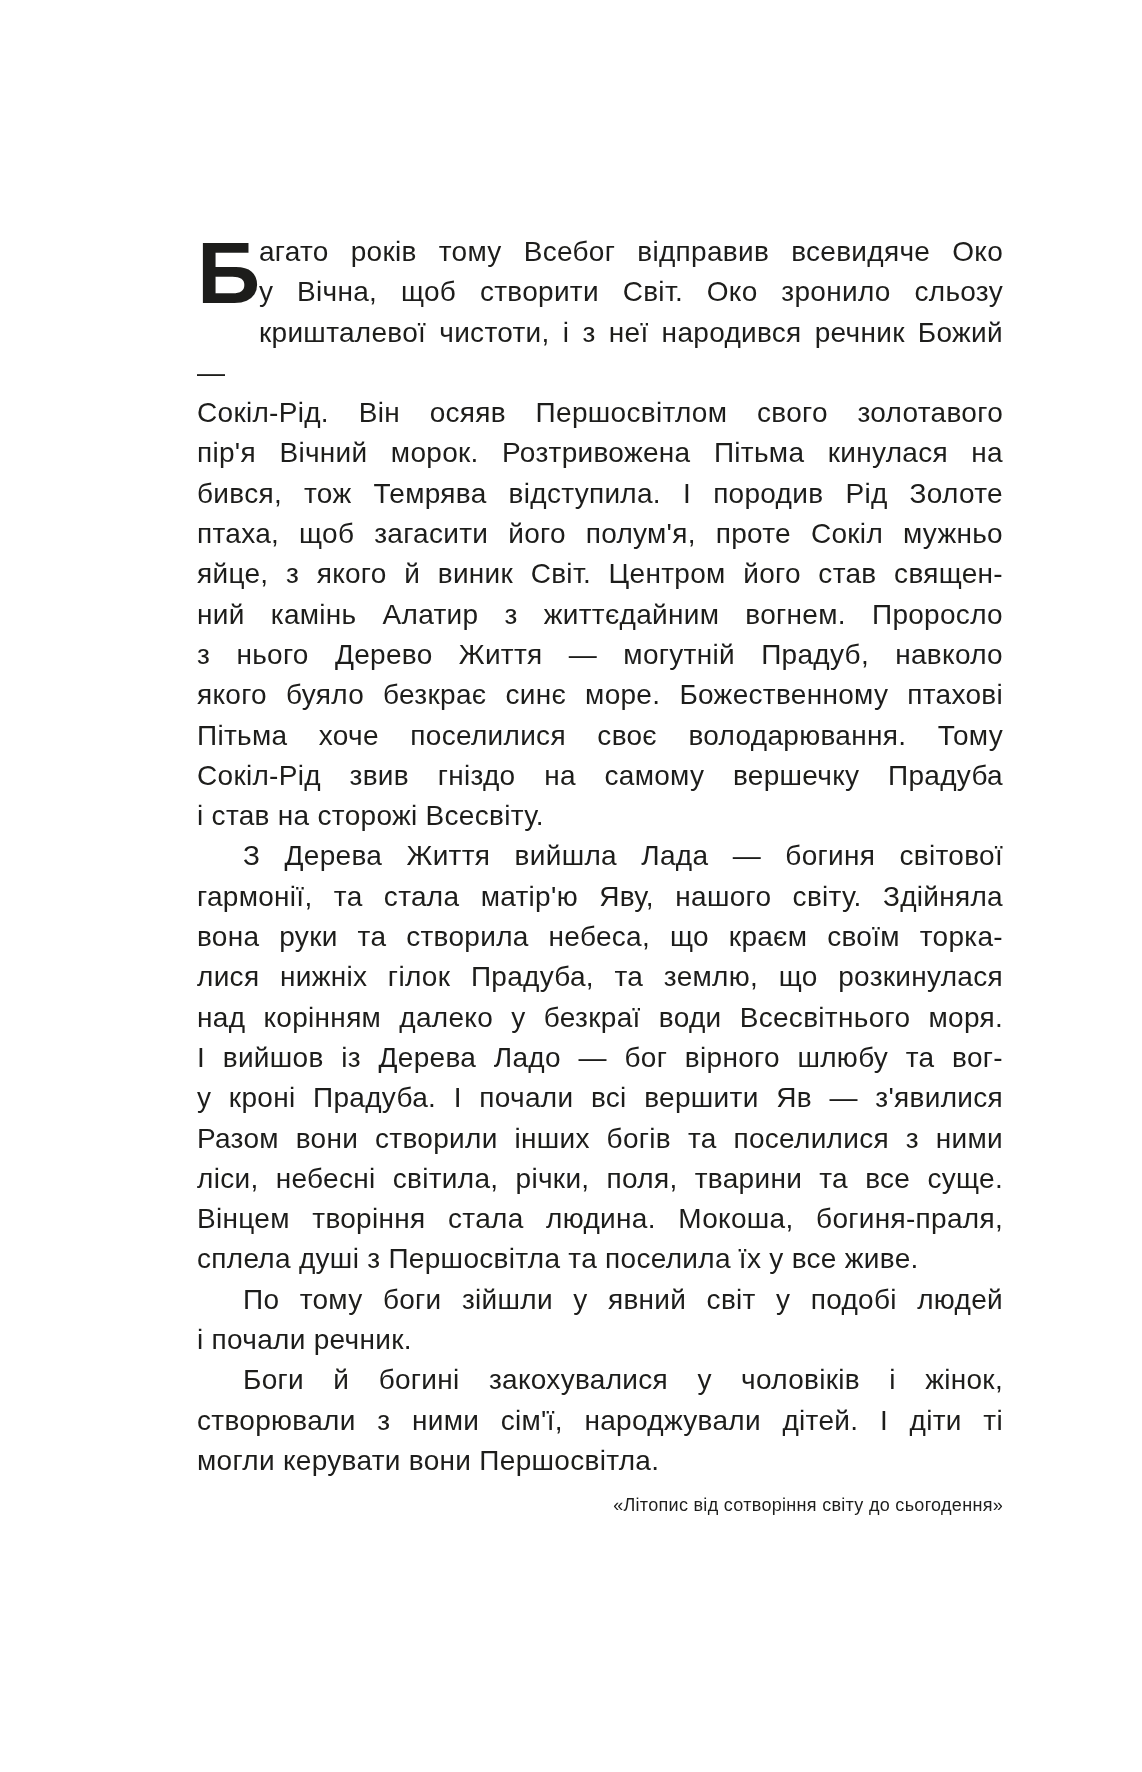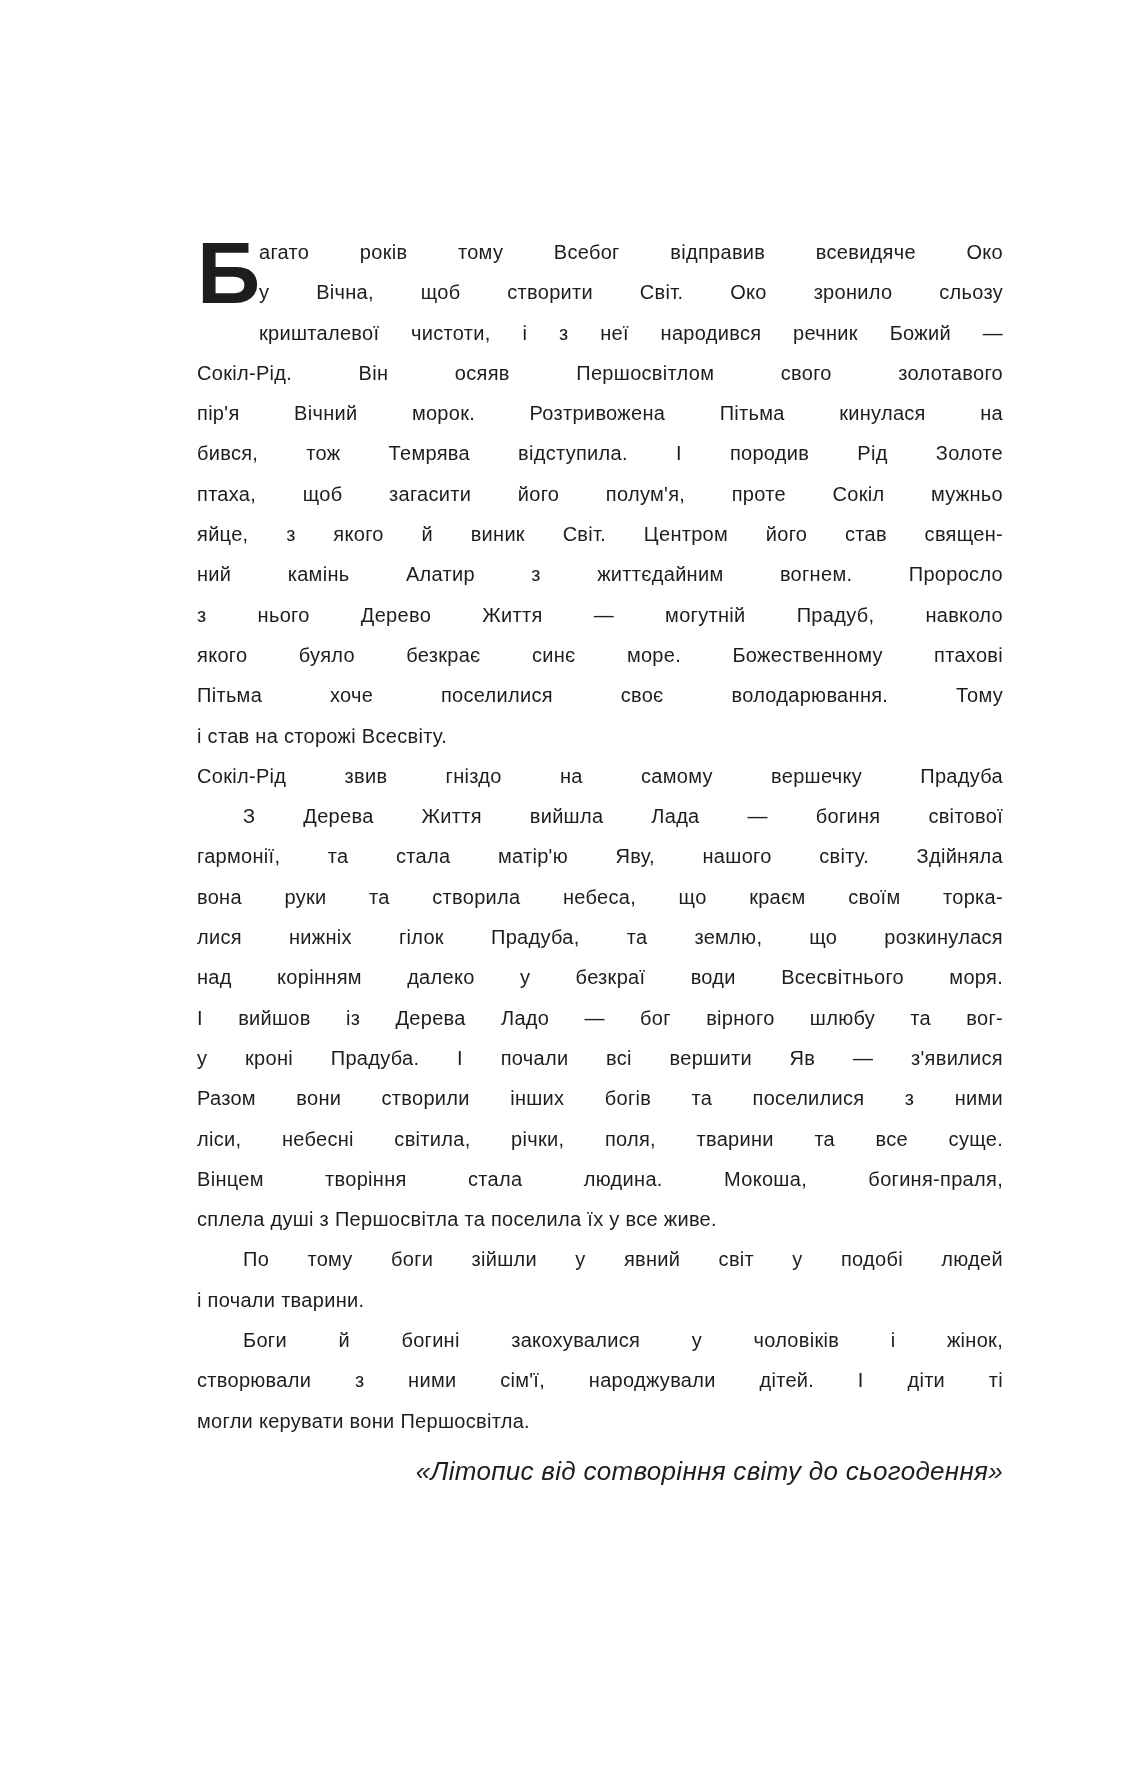--- a/index.html
+++ b/index.html
@@ -19,21 +19,21 @@
   .text-block {
     position: absolute;
     left: 197px;
     top: 232px;
     width: 806px;
   }
   .para {
     margin: 0;
   }
   .line {
-    font-size: 20px;
+    font-size: 28px;
     letter-spacing: 0.3px;
     line-height: 40.3px;
     text-align: justify;
     text-align-last: justify;
     white-space: normal;
   }
   .line.last {
     text-align-last: left;
   }
   .para.indent .line:first-child {
@@ -42,26 +42,25 @@
   .dropcap {
     float: left;
     font-weight: bold;
     font-size: 88px;
     line-height: 81px;
     height: 81px;
     width: 62px;
     letter-spacing: 0;
   }
   .attribution {
-    margin-top: 13px;
-    font-size: 26px;
+    margin-top: 7px;
+    font-size: 18px;
     letter-spacing: 0.3px;
     line-height: 34px;
     text-align: right;
-    font-style: italic;
   }
 </style>
 </head>
 <body>
 
 <div class="page">
   <div class="text-block">
     <div id="paragraphs">
         <div class="para">
           <span class="dropcap">Б</span>
@@ -70,39 +69,39 @@
           <div class="line">кришталевої чистоти, і з неї народився речник Божий —</div>
           <div class="line">Сокіл-Рід. Він осяяв Першосвітлом свого золотавого</div>
           <div class="line">пір'я Вічний морок. Розтривожена Пітьма кинулася на</div>
           <div class="line">бився, тож Темрява відступила. І породив Рід Золоте</div>
           <div class="line">птаха, щоб загасити його полум'я, проте Сокіл мужньо</div>
           <div class="line">яйце, з якого й виник Світ. Центром його став священ-</div>
           <div class="line">ний камінь Алатир з життєдайним вогнем. Проросло</div>
           <div class="line">з нього Дерево Життя — могутній Прадуб, навколо</div>
           <div class="line">якого буяло безкрає синє море. Божественному птахові</div>
           <div class="line">Пітьма хоче поселилися своє володарювання. Тому</div>
+          <div class="line">Сокіл-Рід звив гніздо на самому вершечку Прадуба</div>
           <div class="line last">і став на сторожі Всесвіту.</div>
-          <div class="line">Сокіл-Рід звив гніздо на самому вершечку Прадуба</div>
         </div>
         <div class="para indent">
           <div class="line">З Дерева Життя вийшла Лада — богиня світової</div>
           <div class="line">гармонії, та стала матір'ю Яву, нашого світу. Здійняла</div>
           <div class="line">вона руки та створила небеса, що краєм своїм торка-</div>
           <div class="line">лися нижніх гілок Прадуба, та землю, що розкинулася</div>
           <div class="line">над корінням далеко у безкраї води Всесвітнього моря.</div>
           <div class="line">І вийшов із Дерева Ладо — бог вірного шлюбу та вог-</div>
           <div class="line">у кроні Прадуба. І почали всі вершити Яв — з'явилися</div>
           <div class="line">Разом вони створили інших богів та поселилися з ними</div>
           <div class="line">ліси, небесні світила, річки, поля, тварини та все суще.</div>
           <div class="line">Вінцем творіння стала людина. Мокоша, богиня-праля,</div>
           <div class="line last">сплела душі з Першосвітла та поселила їх у все живе.</div>
         </div>
         <div class="para indent">
           <div class="line">По тому боги зійшли у явний світ у подобі людей</div>
-          <div class="line last">і почали тварини.</div>
+          <div class="line last">і почали речник.</div>
         </div>
         <div class="para indent">
           <div class="line">Боги й богині закохувалися у чоловіків і жінок,</div>
           <div class="line">створювали з ними сім'ї, народжували дітей. І діти ті</div>
           <div class="line last">могли керувати вони Першосвітла.</div>
         </div>
       </div>
     <div class="attribution">«Літопис від сотворіння світу до сьогодення»</div>
   </div>
 </div>

